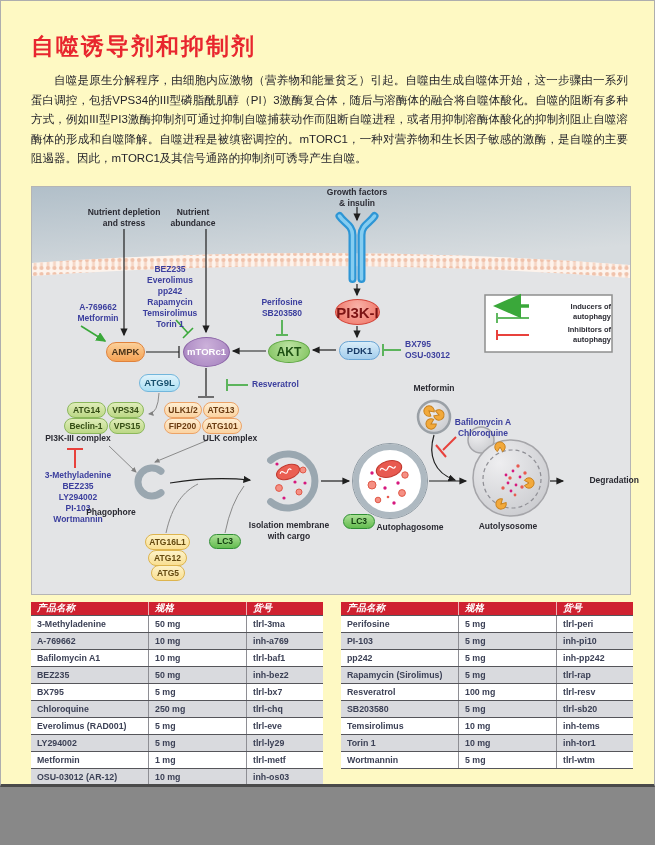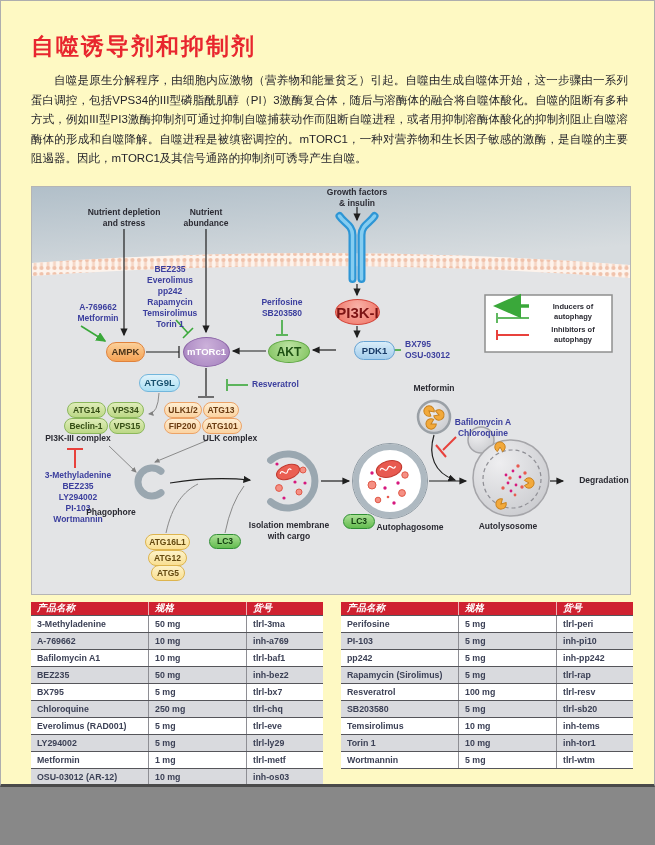--- a/index.html
+++ b/index.html
@@ -9,21 +9,21 @@
   .title{position:absolute;left:30px;top:30px;font-family:"Liberation Serif",serif;
          font-weight:bold;font-size:23px;color:#e8262e;letter-spacing:2px;}
   .intro{position:absolute;left:30px;top:70px;width:597px;font-size:11.5px;line-height:1.7;
          color:#25252c;text-align:justify;text-indent:2em;}
   
   .diagram{position:absolute;left:30px;top:185px;width:598px;height:407px;background:#e3e4e6;
            border:1px solid #b5b5b5;box-sizing:content-box;}
   .diagram svg{position:absolute;left:0;top:0;}
   .dlabel{position:absolute;transform:translate(-50%,-50%);text-align:center;font-size:8.5px;
           font-weight:bold;color:#2b2b33;white-space:pre-line;line-height:1.3;pointer-events:none;}
-  .la{transform:translate(0,-50%);text-align:center;}
+  .la{transform:translate(0,-50%);text-align:right;}
   .drug{color:#3c3f9e;}
   .lgnd{font-size:7.5px;color:#2b2b33;}
   .pill{position:absolute;display:flex;align-items:center;justify-content:center;font-weight:bold;
         box-sizing:border-box;font-size:8.5px;line-height:1;}
   .p-ampk{border-radius:10px;border:1.5px solid #e0823c;background:linear-gradient(#fbd09a,#f5a254);color:#4a3318;font-size:9.5px;}
   .p-mtor{border-radius:50%;border:1.5px solid #8a63a6;background:radial-gradient(circle at 50% 30%,#ccb1da,#a37fbd);color:#fff;font-size:9.5px;}
   .p-akt{border-radius:50%;border:1.5px solid #5fa743;background:radial-gradient(circle at 50% 30%,#bce3a2,#80c25e);color:#1e5213;font-size:12px;}
   .p-pi3k{border-radius:50%;border:1.5px solid #d4453a;background:radial-gradient(circle at 50% 30%,#f9b3a9,#ee6c5d);color:#7d1414;font-size:15px;}
   .p-pdk{border-radius:10px;border:1.5px solid #68a4d4;background:linear-gradient(#d9edf9,#a3cdec);color:#173a66;font-size:9.5px;}
   .p-atg9{border-radius:9px;border:1.5px solid #72b6dc;background:linear-gradient(#e1f3fb,#aadff4);color:#17516e;font-size:9.5px;}
@@ -207,21 +207,21 @@
           <circle cx="471" cy="301" r="1.7"></circle>
           <circle cx="486" cy="279" r="1.7"></circle>
         <circle cx="493" cy="286" r="1.7"></circle>
           <circle cx="478" cy="291" r="1.7"></circle>
           <circle cx="483" cy="308" r="1.4"></circle>
       </g>
     </svg>
 
     <div class="dlabel" style="left:92px;top:31px;width:96px">Nutrient depletion
 and stress</div>
-    <div class="dlabel" style="left:174px;top:31px;width:70px">Nutrient
+    <div class="dlabel" style="left:161px;top:31px;width:70px">Nutrient
 abundance</div>
     <div class="dlabel" style="left:325px;top:11px;width:86px">Growth factors
 &amp; insulin</div>
     <div class="dlabel drug" style="left:66px;top:126px;width:70px">A-769662
 Metformin</div>
     <div class="dlabel drug" style="left:138px;top:110px;width:80px">BEZ235
 Everolimus
 pp242
 Rapamycin
 Temsirolimus
@@ -247,21 +247,21 @@
     <div class="dlabel" style="left:402px;top:202px;width:60px">Metformin</div>
     <div class="dlabel" style="left:476px;top:340px;width:80px">Autolysosome</div>
     <div class="dlabel la" style="left:537px;top:294px;width:70px">Degradation</div>
     <div class="dlabel lgnd la" style="left:503px;top:125px;width:76px">Inducers of autophagy</div>
     <div class="dlabel lgnd la" style="left:503px;top:148px;width:76px">Inhibitors of autophagy</div>
 
     <div class="pill p-ampk" style="left:74px;top:155px;width:39px;height:20px">AMPK</div>
     <div class="pill p-mtor" style="left:151px;top:150px;width:47px;height:30px">mTORc1</div>
     <div class="pill p-akt" style="left:236px;top:153px;width:42px;height:23px">AKT</div>
     <div class="pill p-pi3k" style="left:303px;top:112px;width:45px;height:26px">PI3K-I</div>
-    <div class="pill p-pdk" style="left:322px;top:154px;width:41px;height:19px">PDK1</div>
+    <div class="pill p-pdk" style="left:307px;top:154px;width:41px;height:19px">PDK1</div>
     <div class="pill p-atg9" style="left:107px;top:187px;width:41px;height:18px">ATG9L</div>
     <div class="pill p-green" style="left:35px;top:215px;width:39px;height:16px">ATG14</div>
     <div class="pill p-green" style="left:75px;top:215px;width:37px;height:16px">VPS34</div>
     <div class="pill p-green" style="left:32px;top:231px;width:44px;height:16px">Beclin-1</div>
     <div class="pill p-green" style="left:77px;top:231px;width:36px;height:16px">VPS15</div>
     <div class="pill p-orange" style="left:132px;top:215px;width:38px;height:16px">ULK1/2</div>
     <div class="pill p-orange" style="left:171px;top:215px;width:36px;height:16px">ATG13</div>
     <div class="pill p-orange" style="left:132px;top:231px;width:37px;height:16px">FIP200</div>
     <div class="pill p-orange" style="left:170px;top:231px;width:40px;height:16px">ATG101</div>
     <div class="pill p-yellow" style="left:113px;top:347px;width:45px;height:16px">ATG16L1</div>

